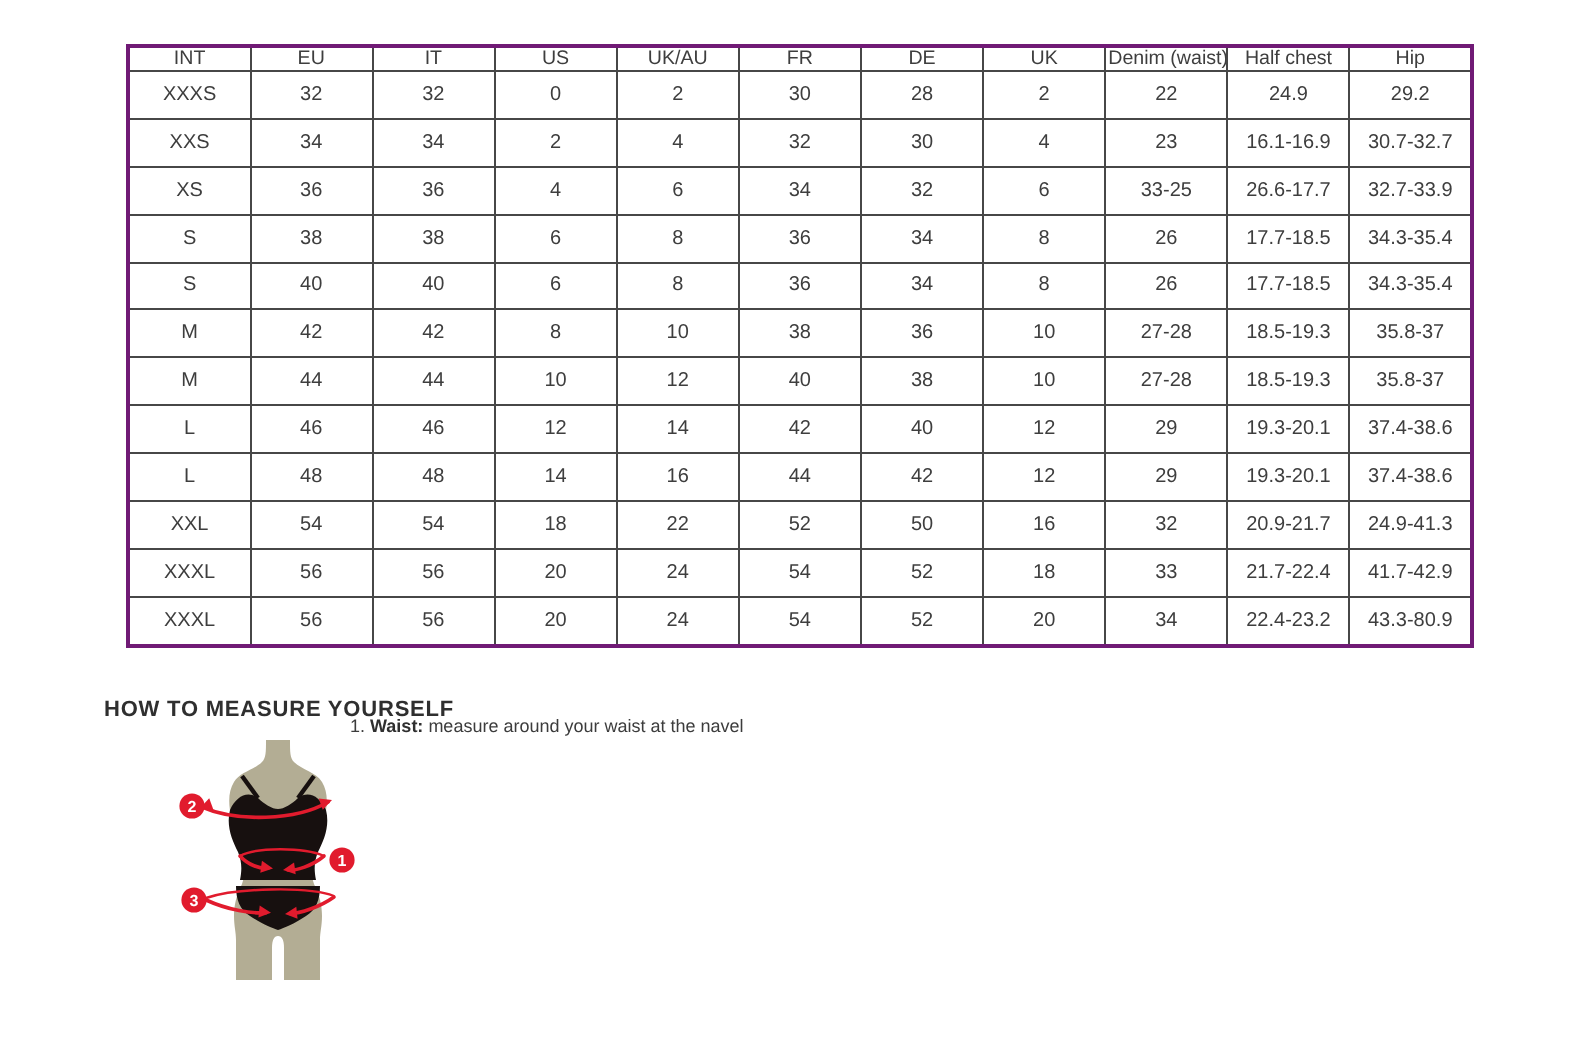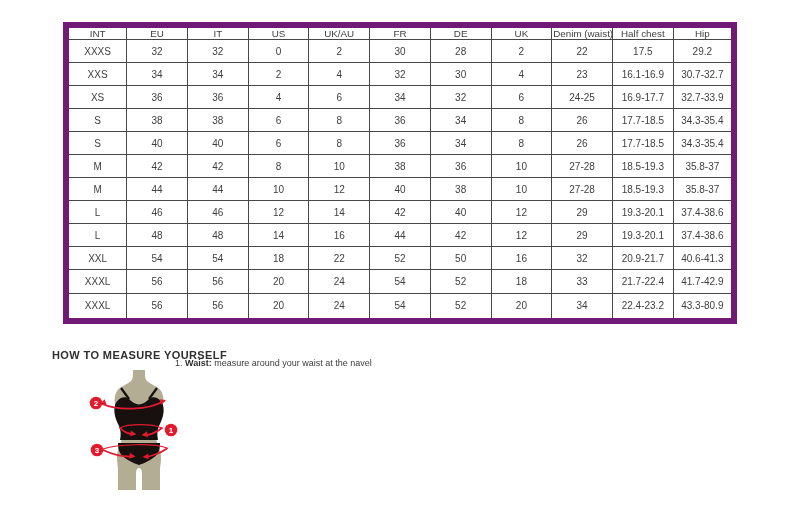--- a/index.html
+++ b/index.html
@@ -13,21 +13,21 @@
     border-collapse:collapse; table-layout:fixed;
     font-size:10px; color:#3e3e3e;
   }
   .size-table th, .size-table td {
     border:1px solid #474747;
     text-align:center; vertical-align:middle;
     font-weight:normal; white-space:nowrap; overflow:hidden;
     padding:0 1px;
   }
   .size-table th { font-size:9.8px; }
-  .size-table { border:6px solid #701a75;padding-left:18px; }
+  .size-table { border:2px solid #701a75;padding-left:18px; }
 
   
   .measure-title {
     position:absolute; left:52px; top:349px;
     font-size:11px; font-weight:bold; letter-spacing:0.4px; color:#2f2f2f;
   }
   .figure-wrap { position:absolute; left:88px; top:368px; width:90px; height:124px; }
   .steps { position:absolute; left:175px; top:359px; font-size:9px; color:#3c3c3c; }
   .step { margin-bottom:7px; line-height:9px; white-space:nowrap; }
   .step b { font-weight:bold; color:#2f2f2f; }
@@ -58,21 +58,21 @@
         <tr>
           <td>XXXS</td>
           <td>32</td>
           <td>32</td>
           <td>0</td>
           <td>2</td>
           <td>30</td>
           <td>28</td>
           <td>2</td>
           <td>22</td>
-          <td>17.5</td>
+          <td>24.9</td>
           <td>29.2</td>
         </tr>
         <tr>
           <td>XXS</td>
           <td>34</td>
           <td>34</td>
           <td>2</td>
           <td>4</td>
           <td>32</td>
           <td>30</td>
@@ -83,22 +83,22 @@
         </tr>
         <tr>
           <td>XS</td>
           <td>36</td>
           <td>36</td>
           <td>4</td>
           <td>6</td>
           <td>34</td>
           <td>32</td>
           <td>6</td>
-          <td>24-25</td>
-          <td>16.9-17.7</td>
+          <td>33-25</td>
+          <td>26.6-17.7</td>
           <td>32.7-33.9</td>
         </tr>
         <tr>
           <td>S</td>
           <td>38</td>
           <td>38</td>
           <td>6</td>
           <td>8</td>
           <td>36</td>
           <td>34</td>
@@ -176,21 +176,21 @@
           <td>XXL</td>
           <td>54</td>
           <td>54</td>
           <td>18</td>
           <td>22</td>
           <td>52</td>
           <td>50</td>
           <td>16</td>
           <td>32</td>
           <td>20.9-21.7</td>
-          <td>40.6-41.3</td>
+          <td>24.9-41.3</td>
         </tr>
         <tr>
           <td>XXXL</td>
           <td>56</td>
           <td>56</td>
           <td>20</td>
           <td>24</td>
           <td>54</td>
           <td>52</td>
           <td>18</td>

